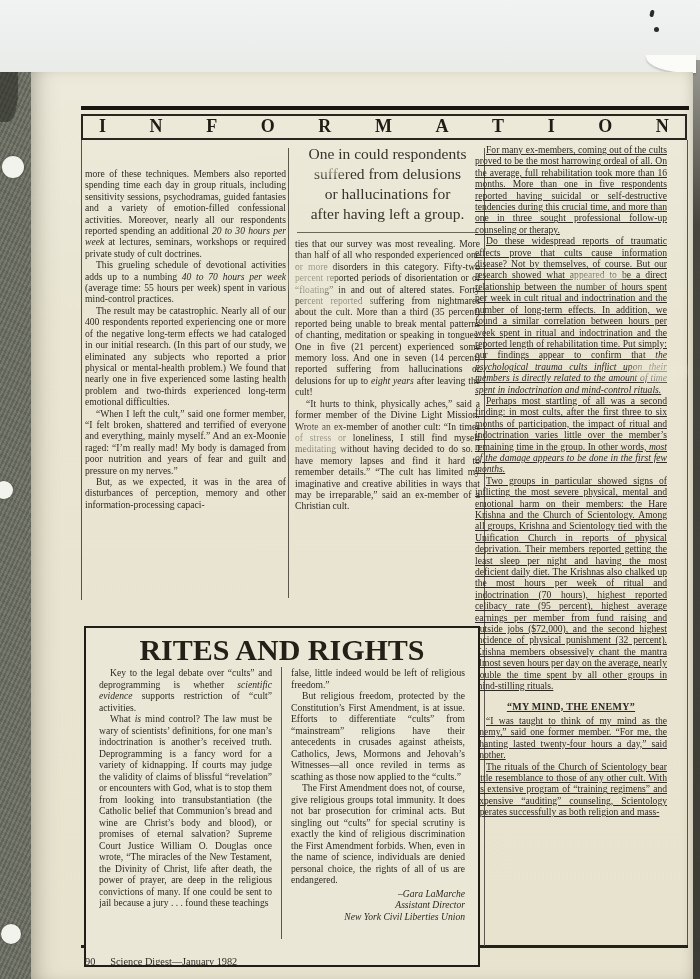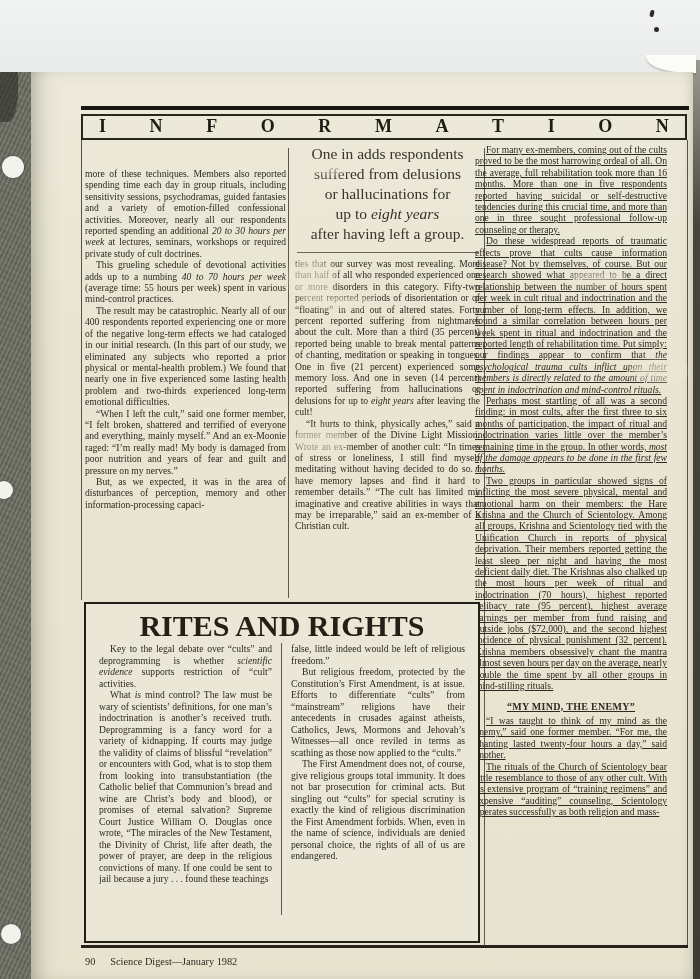--- a/index.html
+++ b/index.html
@@ -58,21 +58,21 @@
   .col3 { left:444px; top:72px; width:192px; height:804px;text-decoration:underline; }
   .para { text-align:justify; hyphens:auto; }
   .indent { text-indent:11px; }
 
   .pullquote { text-align:center; font-size:15.5px; line-height:20px; color:#37322a; }
   .pq-rule { border-top:1px solid #6a645a; margin:8px 2px 5px; }
 
   .subhead { text-align:center; font-weight:700; font-size:10px; margin:9px 0 3px; letter-spacing:.3px; }
 
   
-  .sidebar { position:absolute; left:53px; top:530px; width:396px; height:341px; border:2px solid #211e18; background:#ebe7d6; overflow:hidden; }
+  .sidebar { position:absolute; left:53px; top:554px; width:396px; height:341px; border:2px solid #211e18; background:#ebe7d6; overflow:hidden; }
   .sb-title { margin-top:7px; text-align:center; font-weight:700; font-size:30px; line-height:30px; color:#241f17; }
   .sb-sub { margin-top:3px; text-align:center; font-weight:700; font-size:12.3px; }
   .sb-cols { display:flex; margin:2px 13px 0; height:272px; overflow:hidden; }
   .sb-col { width:50%; font-size:9.6px; line-height:11.5px; }
   .sb-left { padding-right:9px; border-right:1px solid #5c564c; }
   .sb-right { padding-left:9px; }
   .sig { text-align:right; font-style:italic; line-height:11.5px; }
   .sig-block { margin-top:2px; }
 
   .footer { position:absolute; left:42px; top:884px; font-size:10.3px; color:#2d2923;padding-left:12px; }
@@ -128,24 +128,23 @@
   <div class="col col1">
     <p class="para"><span>more of these techniques. Members also reported spending time each day in group rituals, including sensitivity sessions, psychodramas, guided fantasies and a variety of emotion-filled confessional activities. Moreover, nearly all our respondents reported spending an additional </span><span class="i">20 to 30 hours per week</span><span> at lectures, seminars, workshops or required private study of cult doctrines.</span></p>
     <p class="para indent"><span>This grueling schedule of devotional activities adds up to a numbing </span><span class="i">40 to 70 hours per week</span><span> (average time: 55 hours per week) spent in various mind-control practices.</span></p>
     <p class="para indent"><span>The result may be catastrophic. Nearly all of our 400 respondents reported experiencing one or more of the negative long-term effects we had cataloged in our initial research. (In this part of our study, we eliminated any subjects who reported a prior physical or mental-health problem.) We found that nearly one in five experienced some lasting health problem and two-thirds experienced long-term emotional difficulties.</span></p>
     <p class="para indent"><span>“When I left the cult,” said one former member, “I felt broken, shattered and terrified of everyone and everything, mainly myself.” And an ex-Moonie raged: “I’m really mad! My body is damaged from poor nutrition and years of fear and guilt and pressure on my nerves.”</span></p>
     <p class="para indent"><span>But, as we expected, it was in the area of disturbances of perception, memory and other information-processing capaci-</span></p>
   </div>
 
   <div class="col col2">
     <div class="pullquote">
-      <div class="pq-line"><span>One in adds respondents</span></div>
+      <div class="pq-line"><span>One in could respondents</span></div>
       <div class="pq-line"><span>suffered from delusions</span></div>
       <div class="pq-line"><span>or hallucinations for</span></div>
-      <div class="pq-line"><span>up to </span><span class="i">eight years</span></div>
       <div class="pq-line"><span>after having left a group.</span></div>
     </div>
     <div class="pq-rule"></div>
     <p class="para"><span>ties that our survey was most revealing. More than half of all who responded experienced one or more disorders in this category. Fifty-two percent reported periods of disorientation or of “floating” in and out of altered states. Forty percent reported suffering from nightmares about the cult. More than a third (35 percent) reported being unable to break mental patterns of chanting, meditation or speaking in tongues. One in five (21 percent) experienced some memory loss. And one in seven (14 percent) reported suffering from hallucinations or delusions for up to </span><span class="i">eight years</span><span> after leaving the cult!</span></p>
     <p class="para indent"><span>“It hurts to think, physically aches,” said a former member of the Divine Light Mission. Wrote an ex-member of another cult: “In times of stress or loneliness, I still find myself meditating without having decided to do so. I have memory lapses and find it hard to remember details.” “The cult has limited my imaginative and creative abilities in ways that may be irreparable,” said an ex-member of a Christian cult.</span></p>
   </div>
 
   <div class="col col3">
     <p class="para indent"><span>For many ex-members, coming out of the cults proved to be the most harrowing ordeal of all. On the average, full rehabilitation took more than 16 months. More than one in five respondents reported having suicidal or self-destructive tendencies during this crucial time, and more than one in three sought professional follow-up counseling or therapy.</span></p>
     <p class="para indent"><span>Do these widespread reports of traumatic effects prove that cults cause information disease? Not by themselves, of course. But our research showed what appeared to be a direct relationship between the number of hours spent per week in cult ritual and indoctrination and the number of long-term effects. In addition, we found a similar correlation between hours per week spent in ritual and indoctrination and the reported length of rehabilitation time. Put simply: our findings appear to confirm that </span><span class="i">the psychological trauma cults inflict upon their members is directly related to the amount of time spent in indoctrination and mind-control rituals.</span></p>
@@ -160,20 +159,25 @@
     <div class="sb-title">RITES AND RIGHTS</div>
     <div class="sb-cols">
       <div class="sb-col sb-left">
         <p class="para indent"><span>Key to the legal debate over “cults” and deprogramming is whether </span><span class="i">scientific evidence</span><span> supports restriction of “cult” activities.</span></p>
         <p class="para indent"><span>What </span><span class="i">is</span><span> mind control? The law must be wary of scientists’ definitions, for one man’s indoctrination is another’s received truth. Deprogramming is a fancy word for a variety of kidnapping. If courts may judge the validity of claims of blissful “revelation” or encounters with God, what is to stop them from looking into transubstantiation (the Catholic belief that Communion’s bread and wine are Christ’s body and blood), or promises of eternal salvation? Supreme Court Justice William O. Douglas once wrote, “The miracles of the New Testament, the Divinity of Christ, life after death, the power of prayer, are deep in the religious convictions of many. If one could be sent to jail because a jury . . . found these teachings</span></p>
       </div>
       <div class="sb-col sb-right">
         <p class="para"><span>false, little indeed would be left of religious freedom.”</span></p>
         <p class="para indent"><span>But religious freedom, protected by the Constitution’s First Amendment, is at issue. Efforts to differentiate “cults” from “mainstream” religions have their antecedents in crusades against atheists, Catholics, Jews, Mormons and Jehovah’s Witnesses—all once reviled in terms as scathing as those now applied to the “cults.”</span></p>
         <p class="para indent"><span>The First Amendment does not, of course, give religious groups total immunity. It does not bar prosecution for criminal acts. But singling out “cults” for special scrutiny is exactly the kind of religious discrimination the First Amendment forbids. When, even in the name of science, individuals are denied personal choice, the rights of all of us are endangered.</span></p>
+        <div class="sig-block">
+          <div class="sig">–Gara LaMarche</div>
+          <div class="sig">Assistant Director</div>
+          <div class="sig">New York Civil Liberties Union</div>
+        </div>
       </div>
     </div>
   </div>
 
   <div class="footer">
     <span class="pgnum">90</span><span class="pub">Science Digest—January 1982</span>
   </div>
 
   <div class="smudge sm1"></div>
   <div class="smudge sm2"></div>

